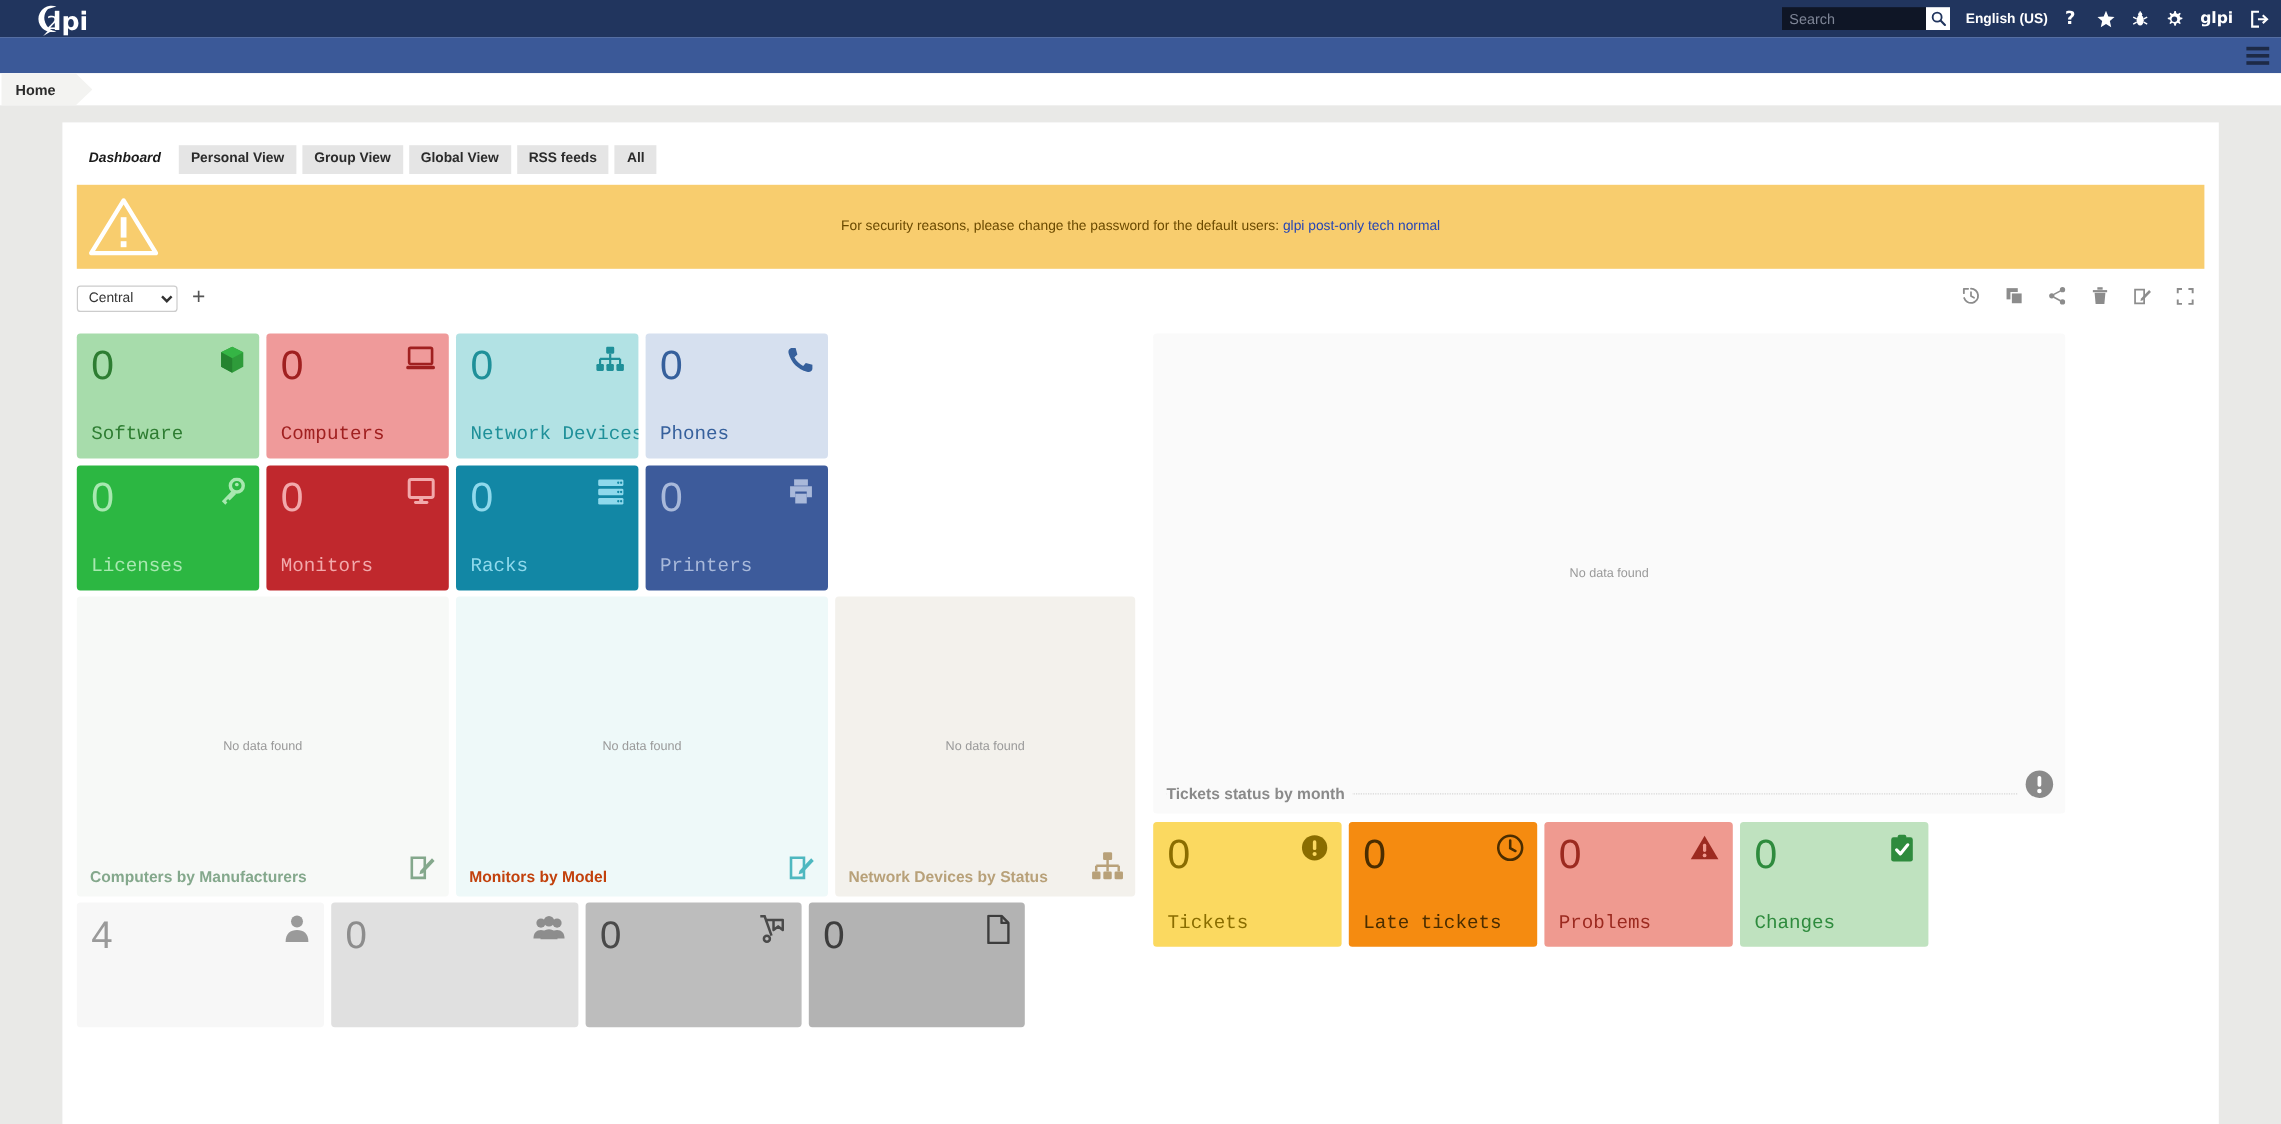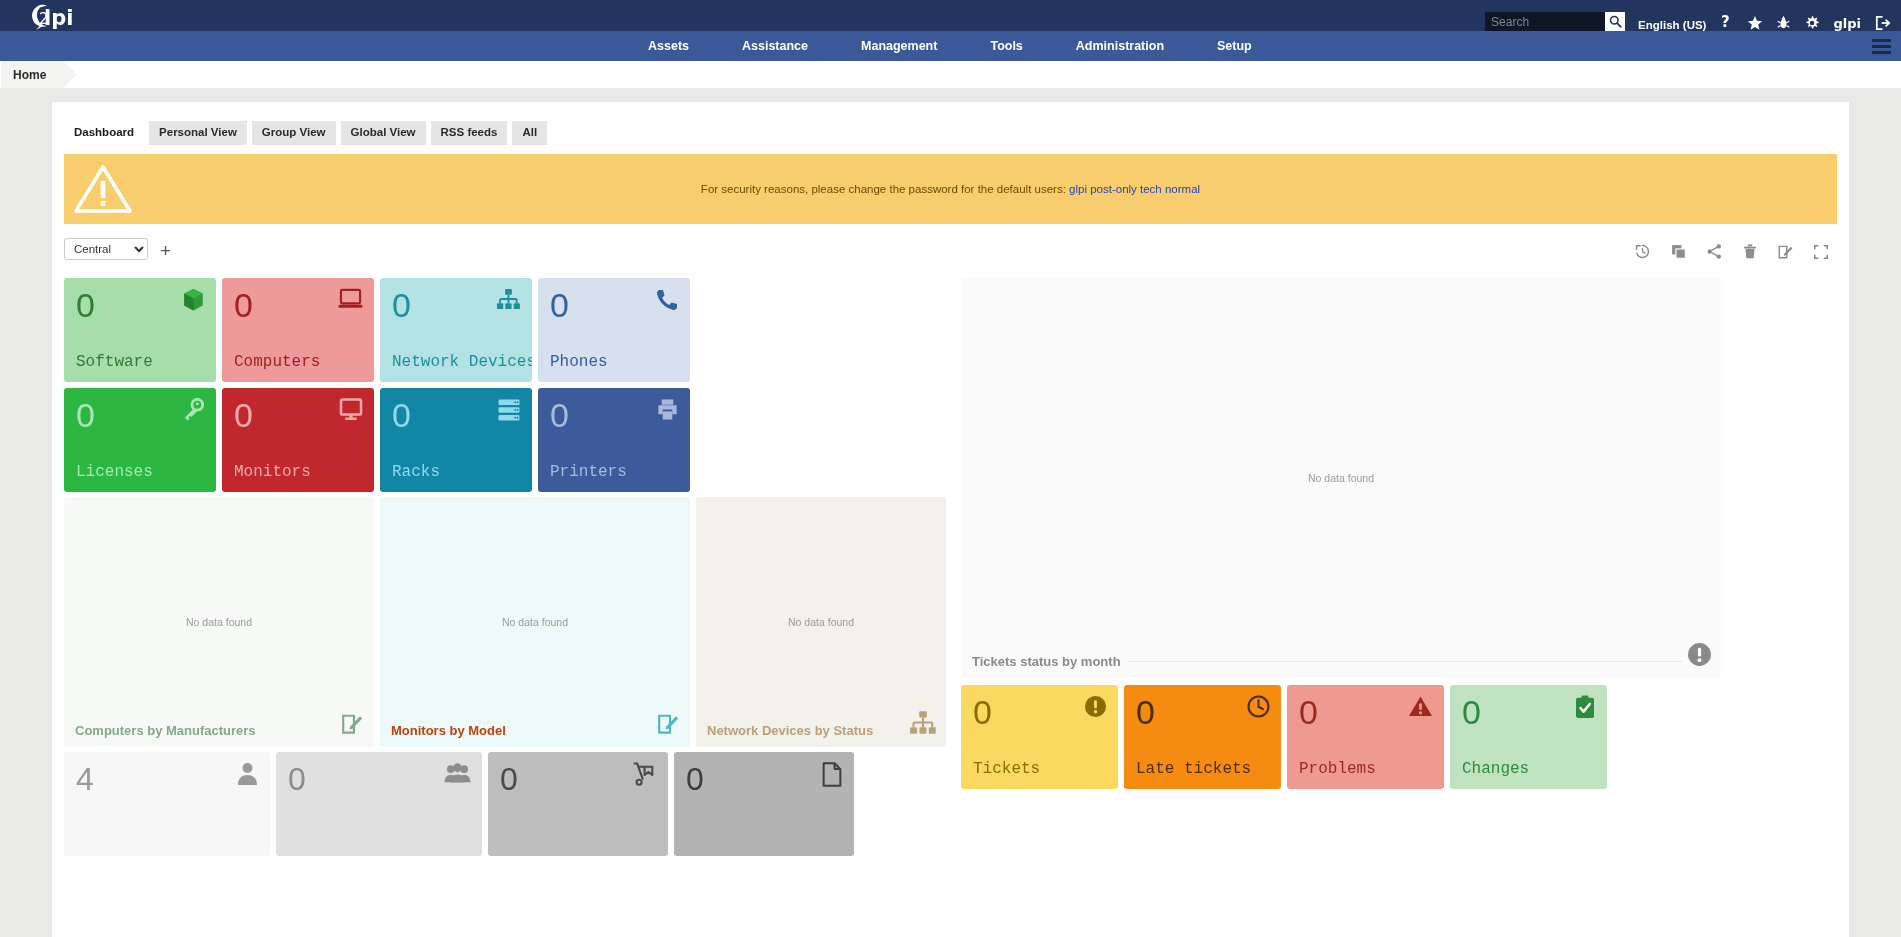--- a/index.html
+++ b/index.html
@@ -12,21 +12,21 @@
 
   
   .topbar {
     height: 31px; width: 100%;
     background: #21355e;
     display: flex; align-items: center;
     position: relative;
   }
   .logo-wrap { padding-left: 10px; display: flex; align-items: flex-start; margin-left: 17px; }
   .topbar-right {
-    margin-left: auto; display: flex; align-items: flex-end; gap: 13px;
+    margin-left: auto; display: flex; align-items: center; gap: 13px;
     padding-right: 10px; height: 31px;
   }
   .searchbox { display: flex; align-items: stretch; height: 19px; }
   .searchbox input {
     width: 120px; height: 19px; background: #0f1626; border: none;
     color: #c9cedb; font-size: 12px; padding: 0 6px;
     font-family: "Liberation Sans", sans-serif; outline: none;
   }
   .searchbox input::placeholder { color: #7e8596; }
   .search-btn {
@@ -78,36 +78,36 @@
     position: relative;
   }
 
   
   .tabs { display:flex; align-items: flex-end; padding: 14px 0 0 12px; gap: 5px; height: 43px;}
   .tab {
     background: #e5e5e5; color: #2b2b2b; font-size: 11.5px; font-weight: 700;
     padding: 5px 10px 6px 10px; cursor: pointer; white-space: nowrap;
     line-height: 13px;
   }
-  .tab.active { background: #ffffff; color: #1b1b1b; }
+  .tab.active { background: #ffffff; color: #1b1b1b; font-style: italic; }
 
   
   .alert {
     margin: 9px 12px 0 12px;
     background: #f8cd6e; color: #6b4a00;
     display:flex; align-items:center;
     padding: 10px 0; min-height: 58px; position: relative;
   }
   .alert-icon { width: 78px; display:flex; justify-content:center; align-items:center; }
   .alert-body { flex:1; text-align:center; padding-right: 78px; }
   .alert-line { font-size: 11.5px; line-height: 17px; color: #6b4a00; }
   .alert-link { color: #2646b5; cursor: pointer; }
 
   
-  .dbtoolbar { display:flex; align-items:flex-end; padding: 14px 12px 0 12px; }
+  .dbtoolbar { display:flex; align-items:flex-start; padding: 14px 12px 0 12px; }
   .sel {
     border: 1px solid #ccc; background: #fff; border-radius: 3px;
     height: 22px; width: 84px; font-size: 11.5px; color: #333;
     font-family: "Liberation Sans", sans-serif; padding-left: 5px;
   }
   .plus-btn { margin-left: 12px; color: #555; font-size: 19px; line-height: 19px; cursor:pointer;
               font-weight: 300; }
   .db-actions { margin-left:auto; display:flex; align-items:center; gap: 19px; padding-right:8px; }
   .db-actions .dbic { color: #8c8c8c; cursor: pointer; display:flex; }
 
@@ -208,28 +208,20 @@
       <svg width="17" height="16" viewBox="0 0 18 18">
         <path d="M9,2 L2.6,2 L2.6,16 L9,16" fill="none" stroke="#ffffff" stroke-width="2"></path>
         <line x1="8" y1="9" x2="16" y2="9" stroke="#ffffff" stroke-width="2"></line>
         <polyline points="12.5,5.3 16.5,9 12.5,12.7" fill="none" stroke="#ffffff" stroke-width="2"></polyline>
       </svg>
     </span>
   </div>
 </div>
 
 <div class="navbar">
-  <div class="nav-items">
-    <span class="nav-item">Assets</span>
-    <span class="nav-item">Assistance</span>
-    <span class="nav-item">Management</span>
-    <span class="nav-item">Tools</span>
-    <span class="nav-item">Administration</span>
-    <span class="nav-item">Setup</span>
-  </div>
   <div class="hamburger">
     <span></span>
       <span></span>
       <span></span>
   </div>
 </div>
 
 <div class="crumbbar">
   <div class="crumb">Home</div>
 </div>

